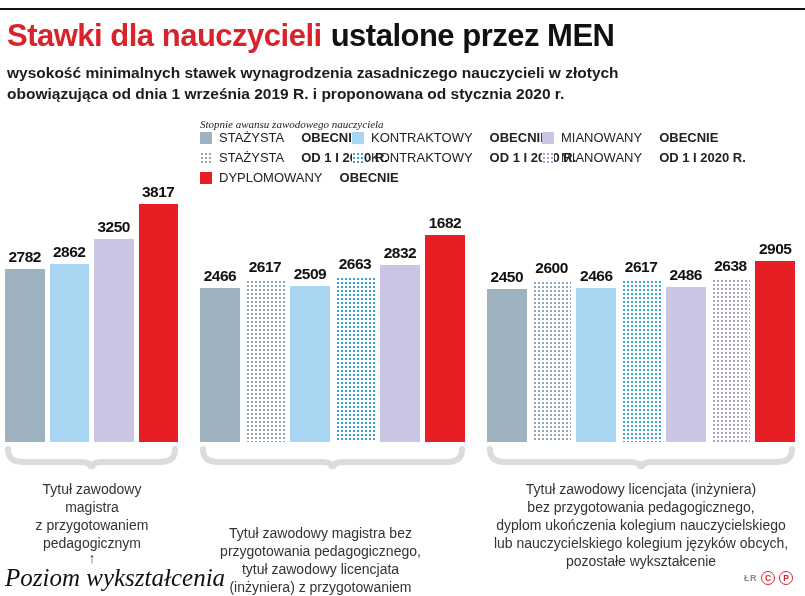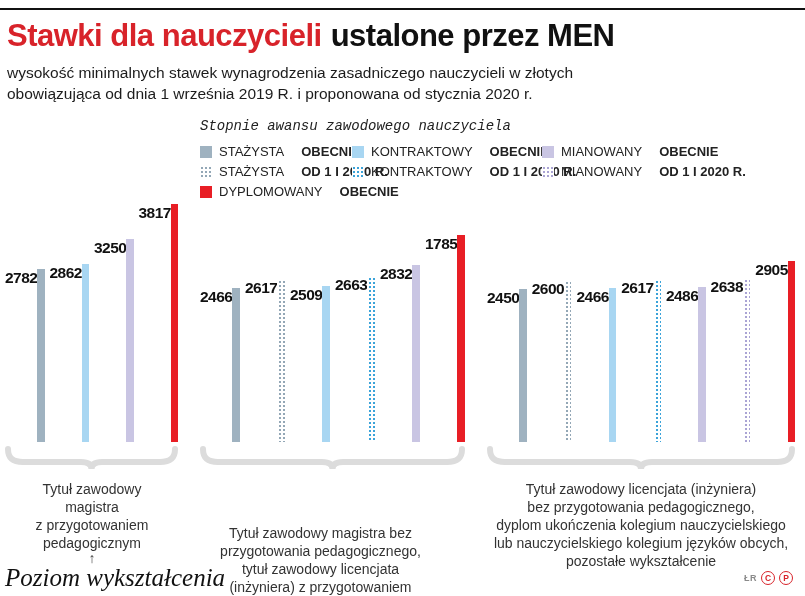--- a/index.html
+++ b/index.html
@@ -7,40 +7,40 @@
         font-family:"Liberation Sans",sans-serif;color:#1a1a1a;}
 
   .top-rule{position:absolute;left:0;top:8px;width:805px;height:2px;background:#111;}
 
   h1.title{position:absolute;left:7px;top:18px;margin:0;
            font-family:Liberation Sans, sans-serif;font-weight:bold;font-size:31px;
            letter-spacing:-0.5px;white-space:nowrap;}
   .t-accent{color:var(--title-red);}
   .t-rest{color:#111;margin-left:9px;}
 
-  .subtitle{position:absolute;left:7px;top:62px;margin:0;font-size:15.5px;font-weight:normal;
+  .subtitle{position:absolute;left:7px;top:62px;margin:0;font-size:15.5px;font-weight:bold;
             line-height:21px;color:#1c1c1c;white-space:pre-line;}
 
   .legend{position:absolute;left:200px;top:118px;}
-  .legend-title{font-family:Liberation Mono, monospace;font-style:italic;font-size:14px;
-                color:#222;margin-bottom:10px;}
+  .legend-title{font-family:Liberation Serif, serif;font-style:italic;font-size:11px;
+                color:#222;}
   .legend-grid{display:grid;grid-template-columns:152px 190px auto;row-gap:5px;column-gap:0;}
   .legend-item{display:flex;align-items:center;gap:7px;font-size:13px;color:#222;white-space:nowrap;}
   .legend-item b{margin-left:10px;}
   .swatch{width:12px;height:12px;flex:0 0 12px;}
   .swatch.solid{background:var(--c);}
   .swatch.dotted{background-color:#fff;
       background-image:radial-gradient(circle,var(--c) 1.2px,rgba(0,0,0,0) 1.45px);
       background-size:4px 4px;}
 
   .chart{position:absolute;left:5px;top:200px;width:790px;height:242px;
          display:flex;gap:22px;align-items:flex-end;}
   .group{display:flex;align-items:flex-end;gap:5px;}
   .group-1{width:173px;}.group-2{width:265px;}.group-3{width:308px;}
-  .bar-col{flex:1;min-width:0;display:flex;justify-content:flex-end;}
+  .bar-col{flex:1;min-width:0;display:flex;flex-direction:column;justify-content:flex-end;}
   .bar-value{font-size:15.5px;font-weight:bold;letter-spacing:-0.5px;text-align:center;
              margin-bottom:3px;color:#111;white-space:nowrap;}
   .bar{width:100%;}
   .bar.solid{background:var(--c);}
   .bar.dotted{background-color:#fff;
       background-image:radial-gradient(circle,var(--c) 1.05px,rgba(0,0,0,0) 1.3px);
       background-size:4px 4px;background-position:1px 1px;}
   .c-gray{--c:var(--gray);} .c-blue{--c:var(--blue);} .c-lav{--c:var(--lav);} .c-red{--c:var(--red);}
   .dotted.c-gray{--c:var(--dot-gray);} .dotted.c-blue{--c:var(--dot-blue);} .dotted.c-lav{--c:var(--dot-lav);}
 
@@ -153,21 +153,21 @@
         </div>
         <div class="bar-col">
           <div class="bar-value">2663</div>
           <div class="bar dotted c-blue" style="height: 166px;"></div>
         </div>
         <div class="bar-col">
           <div class="bar-value">2832</div>
           <div class="bar solid c-lav" style="height: 177px;"></div>
         </div>
         <div class="bar-col">
-          <div class="bar-value">1785</div>
+          <div class="bar-value">1682</div>
           <div class="bar solid c-red" style="height: 207px;"></div>
         </div>
       </div>
       <div class="group group-3">
         <div class="bar-col">
           <div class="bar-value">2450</div>
           <div class="bar solid c-gray" style="height: 153px;"></div>
         </div>
         <div class="bar-col">
           <div class="bar-value">2600</div>

